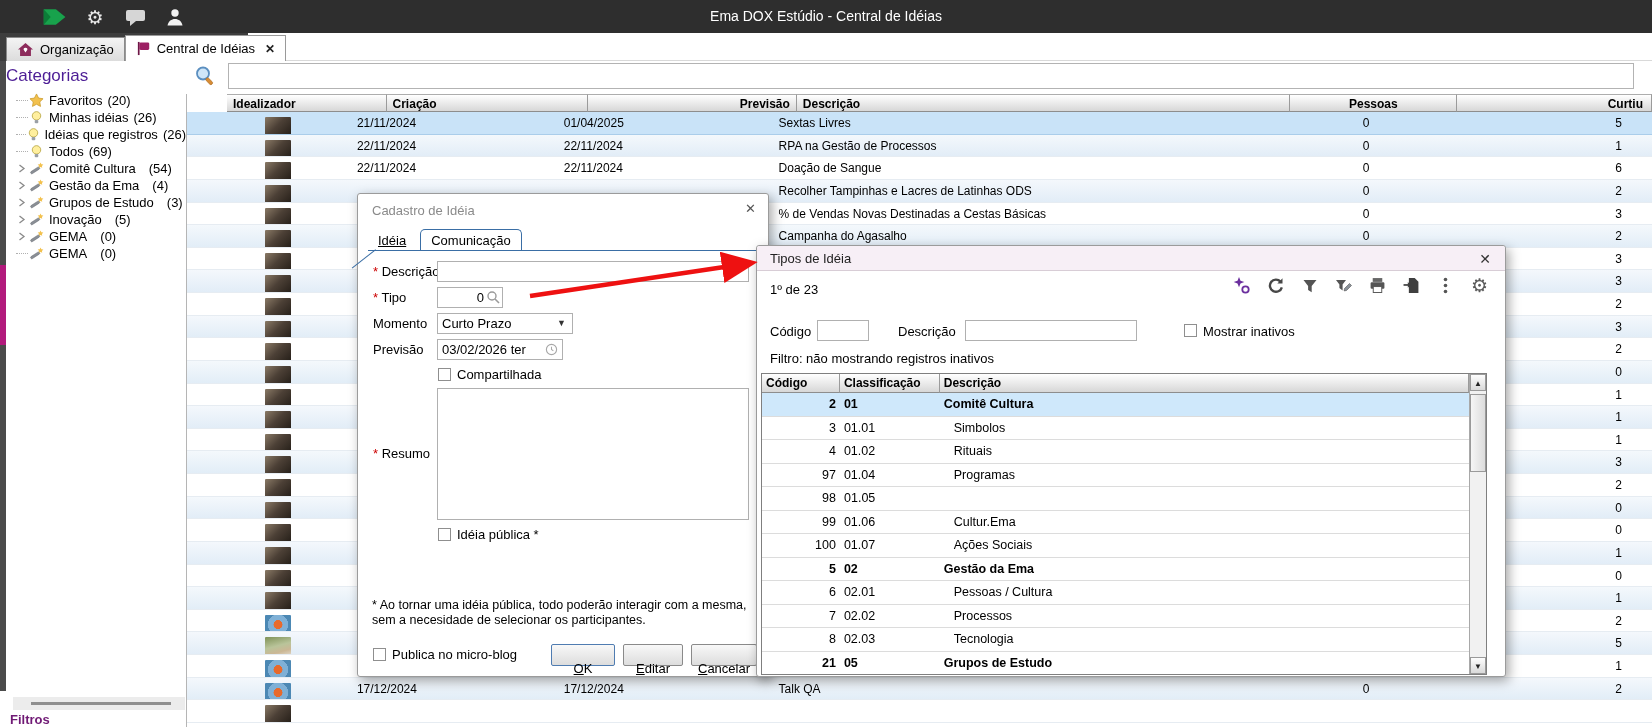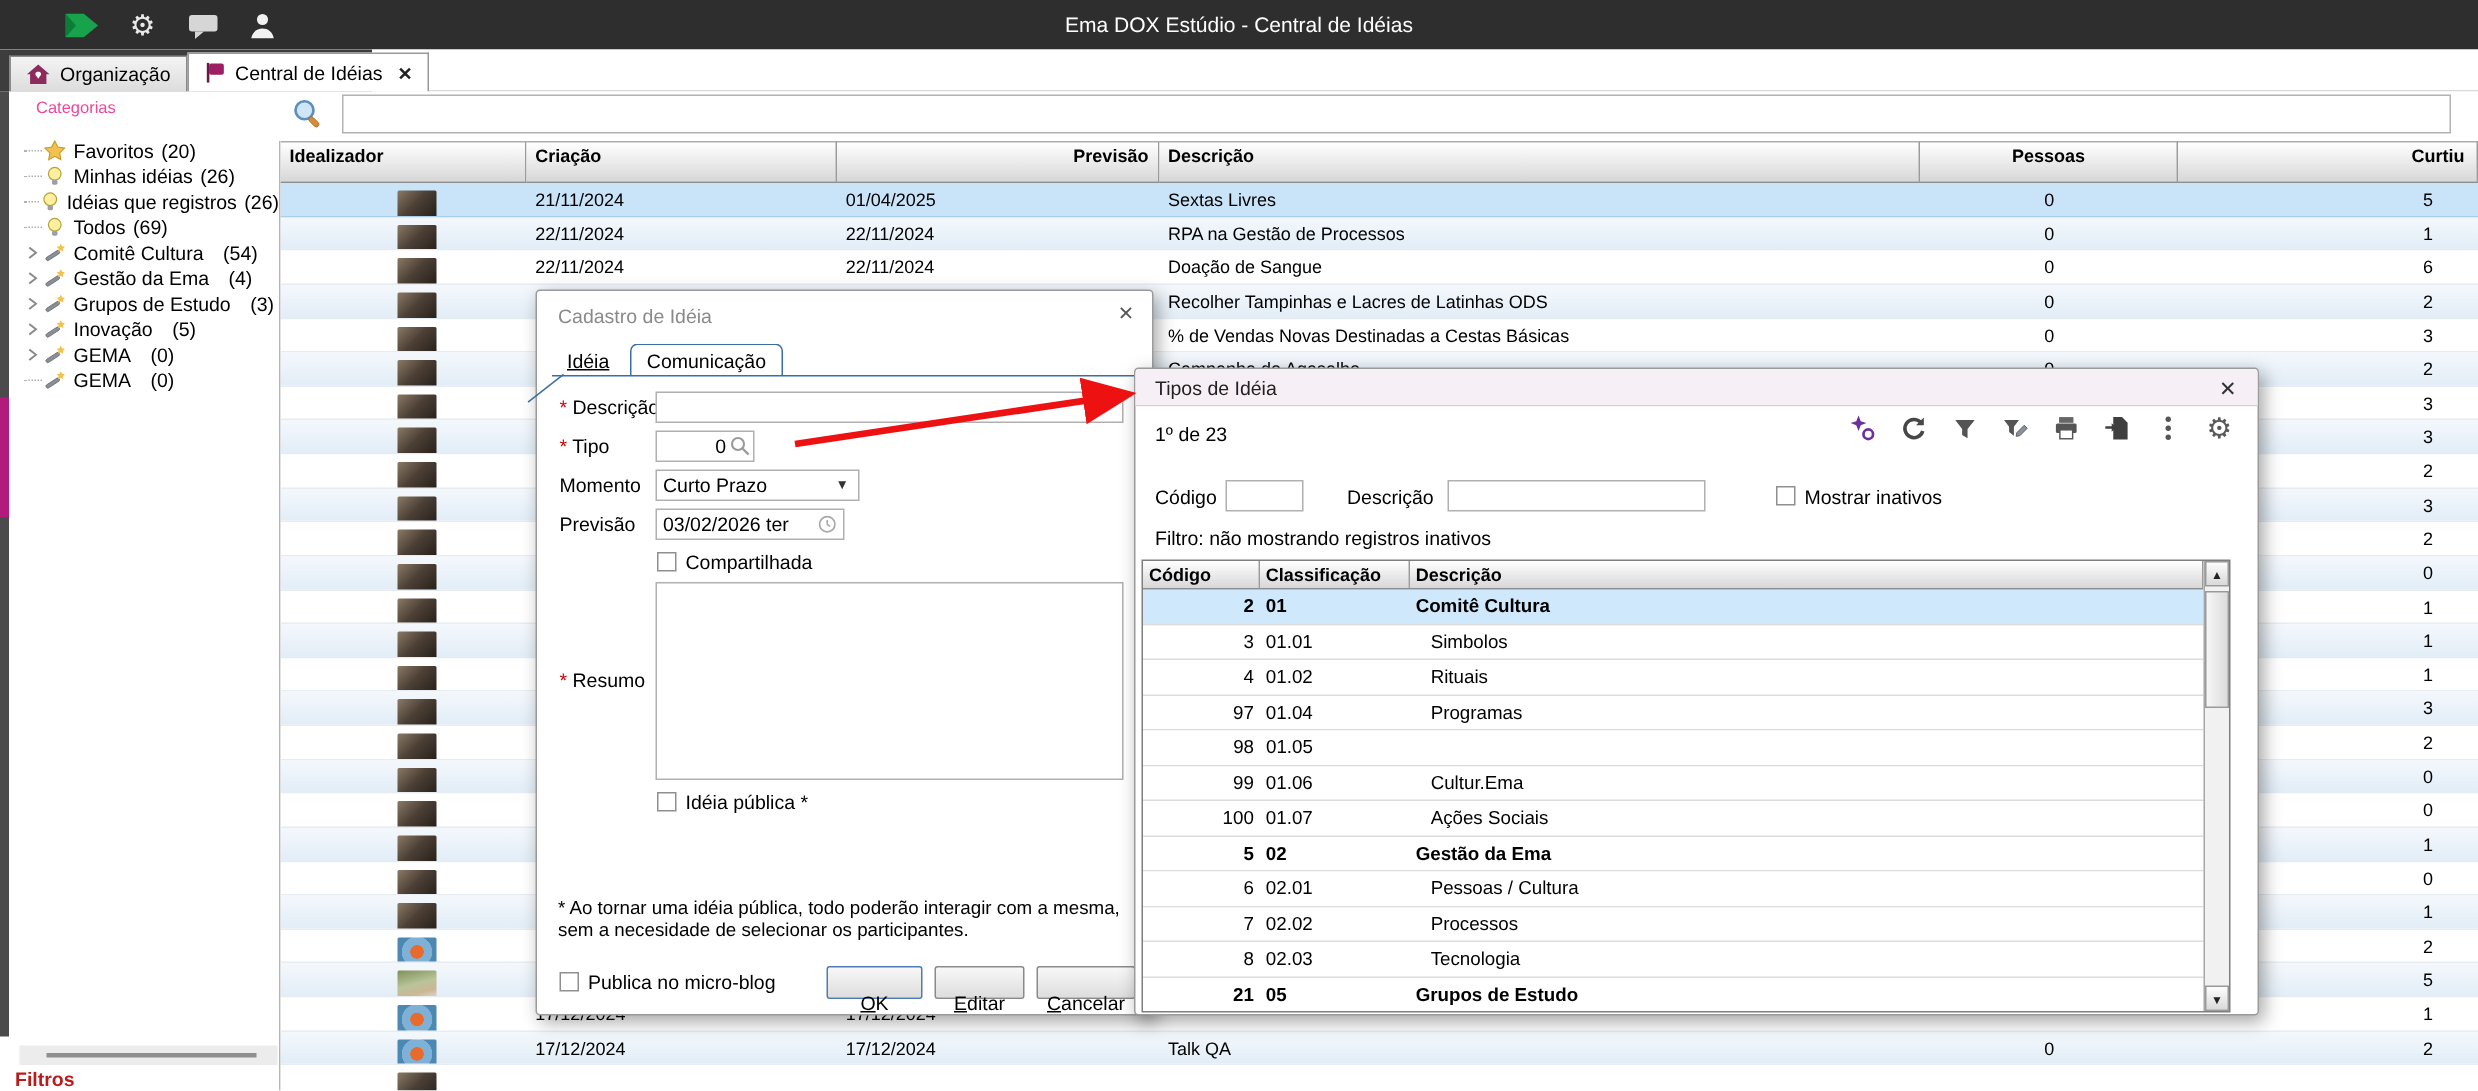--- a/index.html
+++ b/index.html
@@ -19,40 +19,40 @@
   .tab { display:flex; align-items:center; gap:6px; height:24px; padding:0 10px; background:linear-gradient(#f4f4f4,#dcdcdc); border:1px solid #8a8a8a; border-bottom:none; font-size:13px; cursor:default; white-space:nowrap; }
   .tab.active { background:#fff; height:26px; border-color:#9a9a9a; }
   .tab .tclose { margin-left:4px; font-size:12px; color:#222; font-weight:bold; }
 
   
   #leftstrip { position:absolute; left:0; top:61px; width:6px; height:630px; background:#4b4b4b; }
   #leftstrip .mag { position:absolute; left:0; top:204px; width:6px; height:80px; background:#b21a7c; }
 
   
   #sidebar { position:absolute; left:6px; top:61px; width:180px; height:666px; background:#fff; }
-  #cat-title { position:absolute; left:18px; top:5px; font-size:11px; color:#ec4899; }
+  #cat-title { position:absolute; left:0; top:5px; font-size:17px; color:#4c1d95; }
   #tree { position:absolute; left:10px; top:31px; width:170px; }
   .titem { display:flex; align-items:center; height:17px; font-size:13px; cursor:default; white-space:nowrap; }
   .titem .chev { width:12px; display:inline-flex; justify-content:center; color:#8a8a8a; }
   .titem .conn { width:12px; border-bottom:1px dotted #b0b0b0; height:1px; margin-right:0; }
   .titem .ticon { width:17px; height:15px; display:inline-flex; align-items:center; justify-content:center; margin-right:4px; }
   .titem .count { margin-left:5px; }
   .titem.wand .count { margin-left:13px; }
   #splitter { position:absolute; left:7px; top:636px; width:172px; height:13px; background:#ececec; }
   #splitter .bar { position:absolute; left:18px; top:5px; width:140px; height:3px; background:#8f8f8f; }
-  #side-footer { position:absolute; left:4px; top:651px; font-size:13px; font-weight:bold; color:#b91c1c; }
+  #side-footer { position:absolute; left:4px; top:651px; font-size:13px; font-weight:bold; color:#701a75; }
 
   
   #searchrow { position:absolute; left:186px; top:61px; width:1466px; height:33px; background:#fff; }
   #search-icon { position:absolute; left:7px; top:3px; width:24px; height:24px; }
   #search-input { position:absolute; left:42px; top:2px; width:1406px; height:26px; border:1px solid #b3b3b3; background:#fff; font-size:13px; padding:0 6px; font-family:"Liberation Sans", sans-serif; }
 
   
   #grid { position:absolute; left:186px; top:94px; width:1466px; height:633px; overflow:hidden; border-left:1px solid #b5b5b5; }
-  #thead { display:flex; height:28px; }
+  #thead { display:flex; height:18px;margin-left:40px; }
   .hcell { background:linear-gradient(#ffffff,#d7d7d7); border-right:1px solid #9b9b9b; border-top:1px solid #adadad; border-bottom:1px solid #8d8d8d; font-weight:bold; font-size:12px; padding:2px 6px 0 6px; white-space:nowrap; overflow:hidden; }
   .row { display:flex; height:22.63px; background:#fff; border-bottom:1px solid #e6ecf2; }
   .row.alt { background:linear-gradient(#f4f8fc,#e2edf7); }
   .row.sel { background:#c9e3f8; border-bottom:1px solid #aacdea; }
   .cell { padding:4px 6px 0 6px; font-size:12px; white-space:nowrap; overflow:hidden; }
   .c-ideal { width:164px; } .c-cria { width:207px; } .c-prev { width:215px; }
   .c-desc { width:508px; } .c-pess { width:172px; text-align:center; } .c-curt { width:200px; text-align:right; padding-right:30px; }
   #thead .c-prev { text-align:right; } #thead .c-pess { text-align:center; } #thead .c-curt { padding-right:8px; text-align:right; }
   .avatar { width:26px; height:20px; margin-left:72px; margin-top:1px; border-radius:1px; }
   .av-m1 { background:linear-gradient(135deg,#8a7a66 0%,#4c4036 45%,#221c16 100%); }

